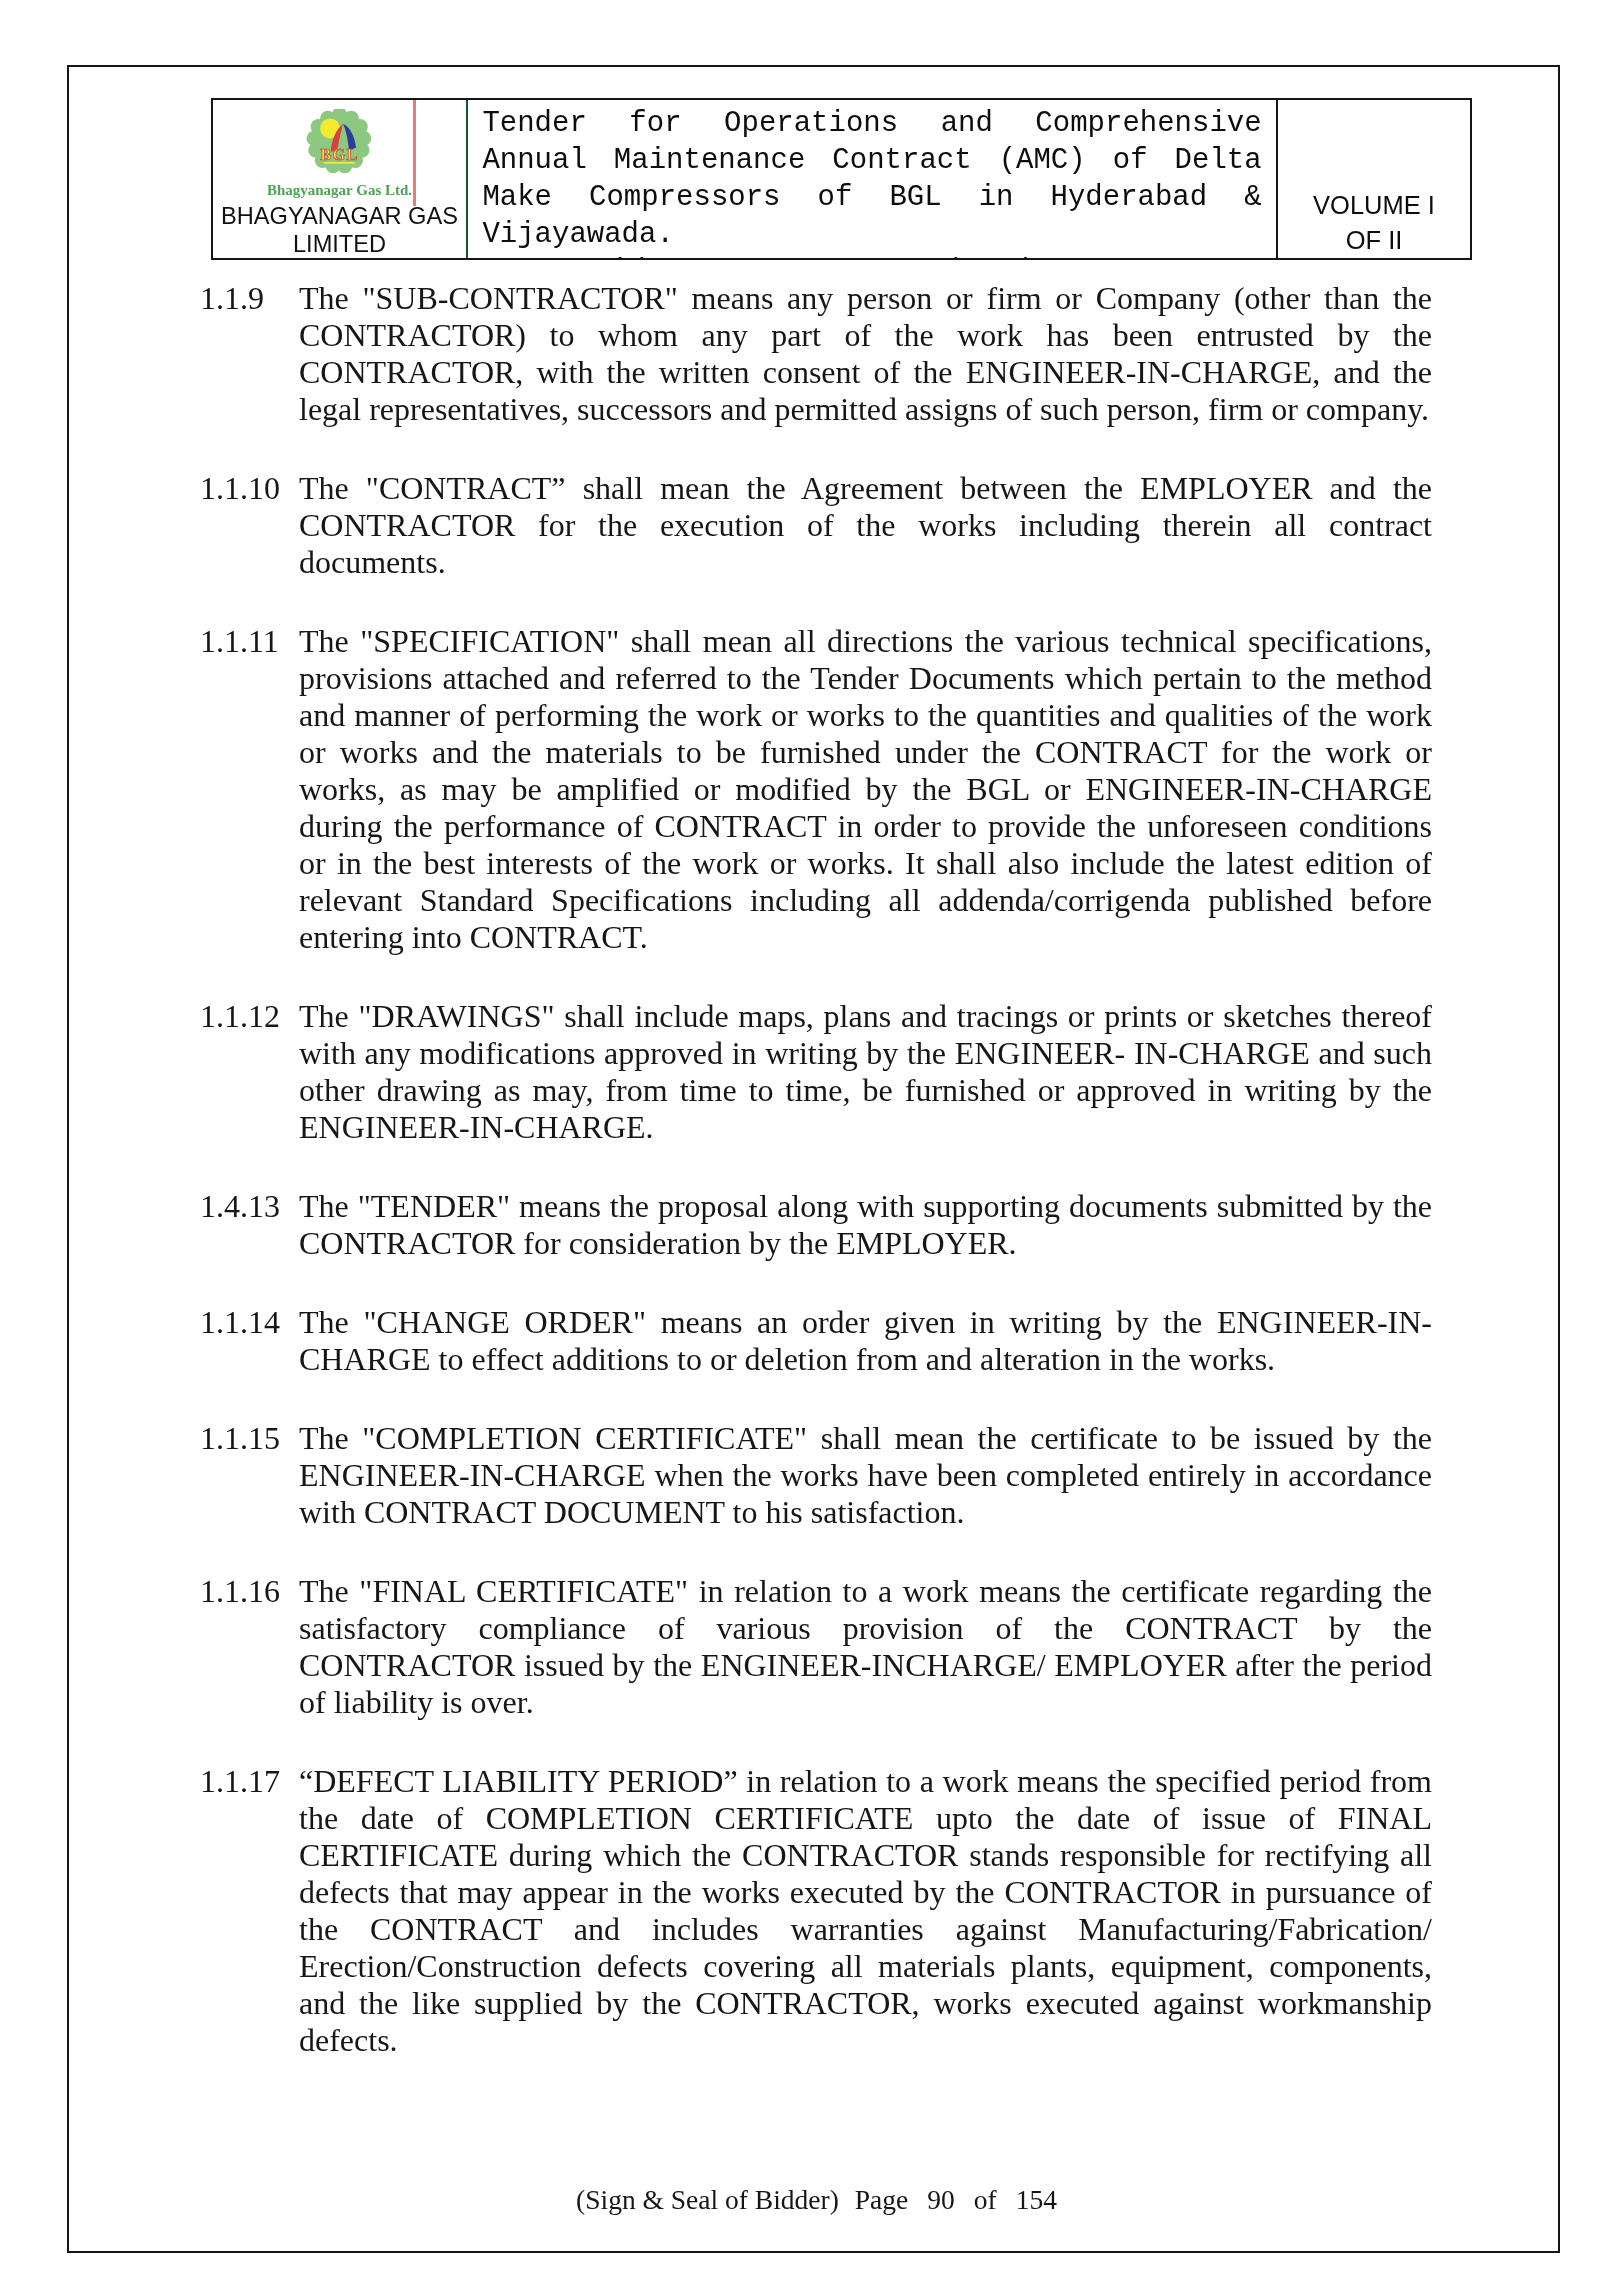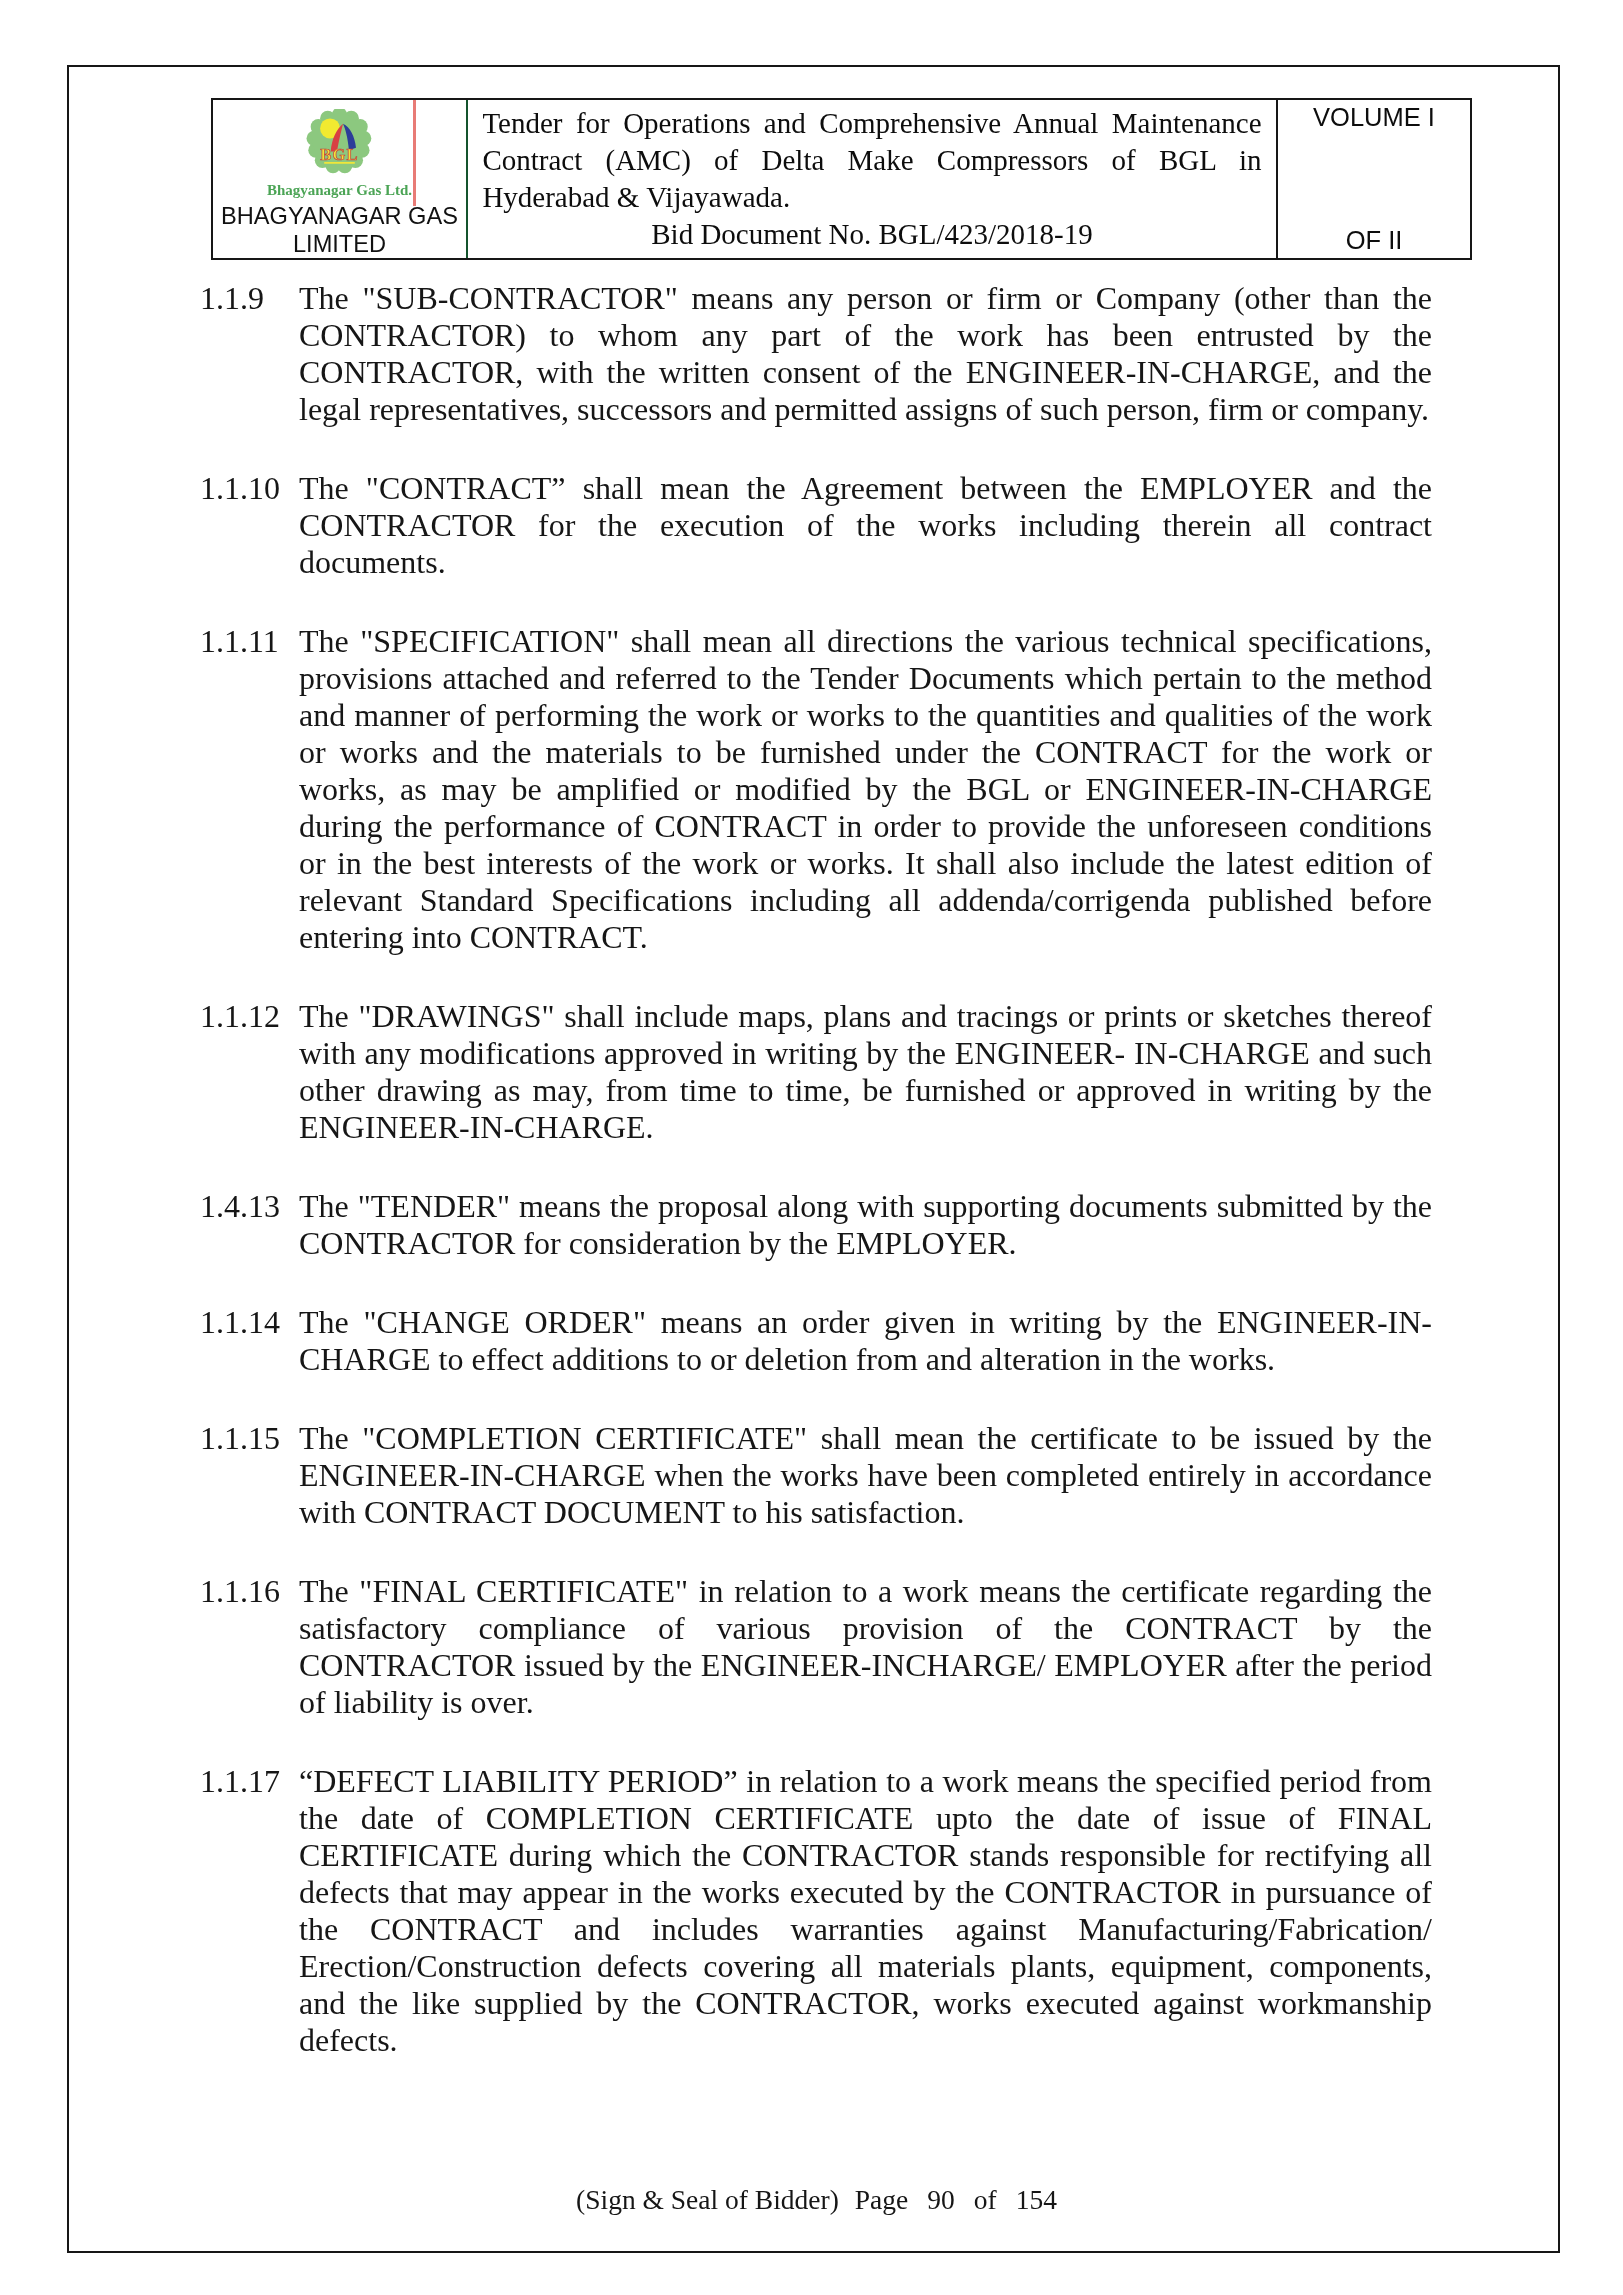--- a/index.html
+++ b/index.html
@@ -56,30 +56,30 @@
     font-size: 23.6px;
     line-height: 28px;
     text-align: center;
     margin-top: 3.3px;
     color: #111111;
   }
   .org-name span { display: block; }
   .cell-title {
     border-right: 2px solid #161616;
     padding: 5.2px 14.4px 0 14.4px;
-    font-family: Liberation Serif, serif;
+    font-family: Liberation Mono, monospace;
     font-size: 29px;
     line-height: 37px;
     color: #0d0d0d;
   }
   .cell-title .title-par { text-align: justify; margin: 0; }
   .cell-title .bid-line { text-align: center; }
   .cell-volume {
     display: flex; flex-direction: column;
-    justify-content: space-between; align-items: center;
+    justify-content: flex-end; align-items: center;
     font-family: "Liberation Sans", sans-serif;
     font-size: 25.5px;
     line-height: 35px;
     color: #0d0d0d;
     text-align: center;
   }
   
   .clauses {
     position: absolute;
     left: 200px; top: 280px;

